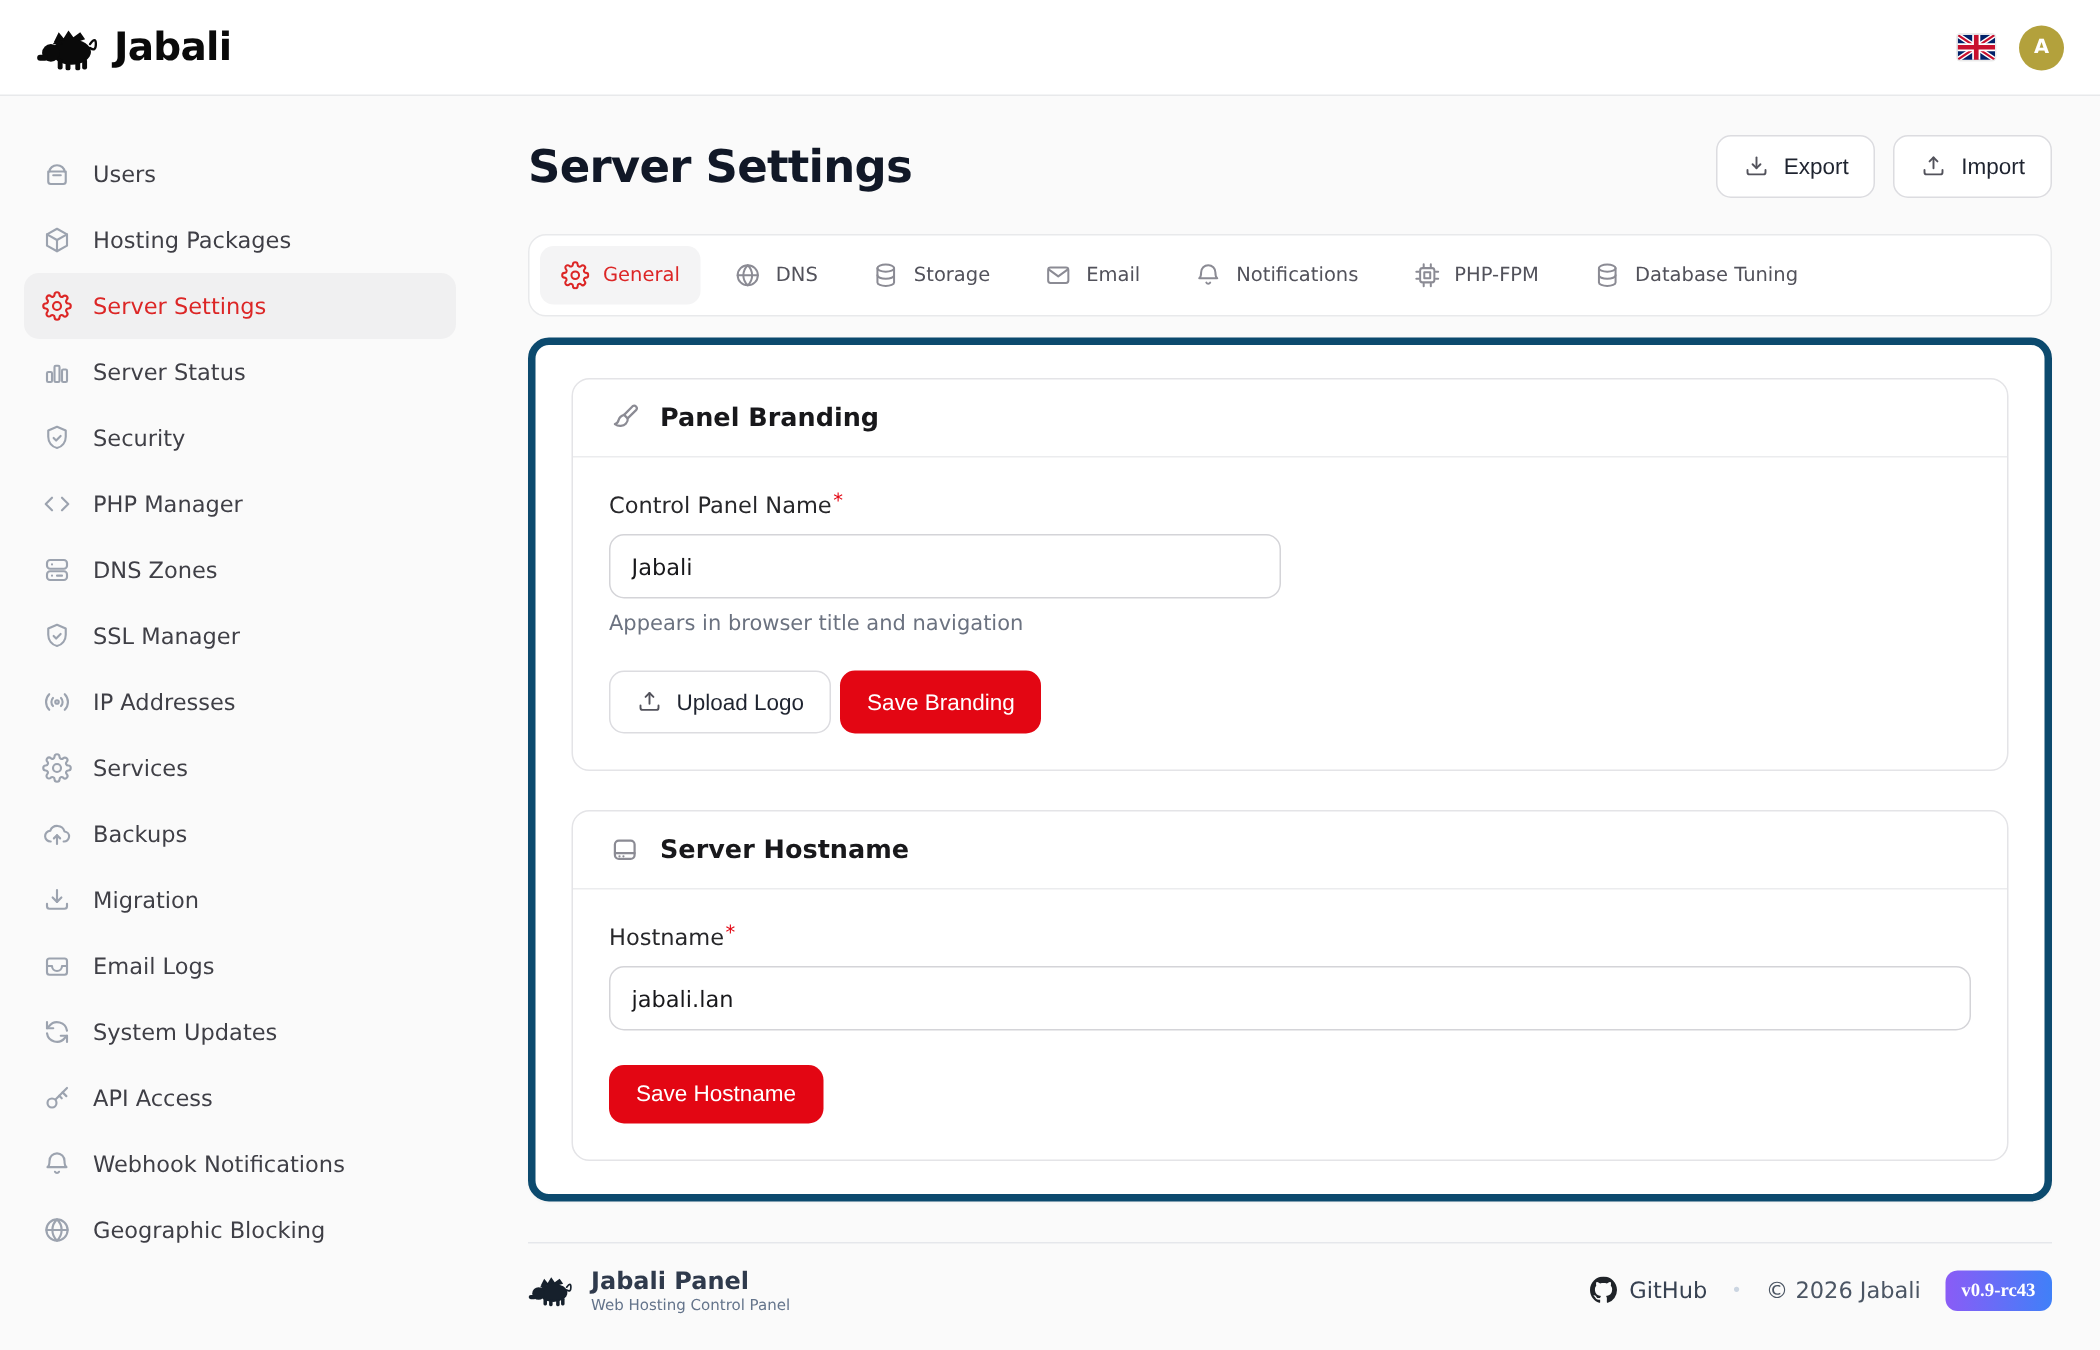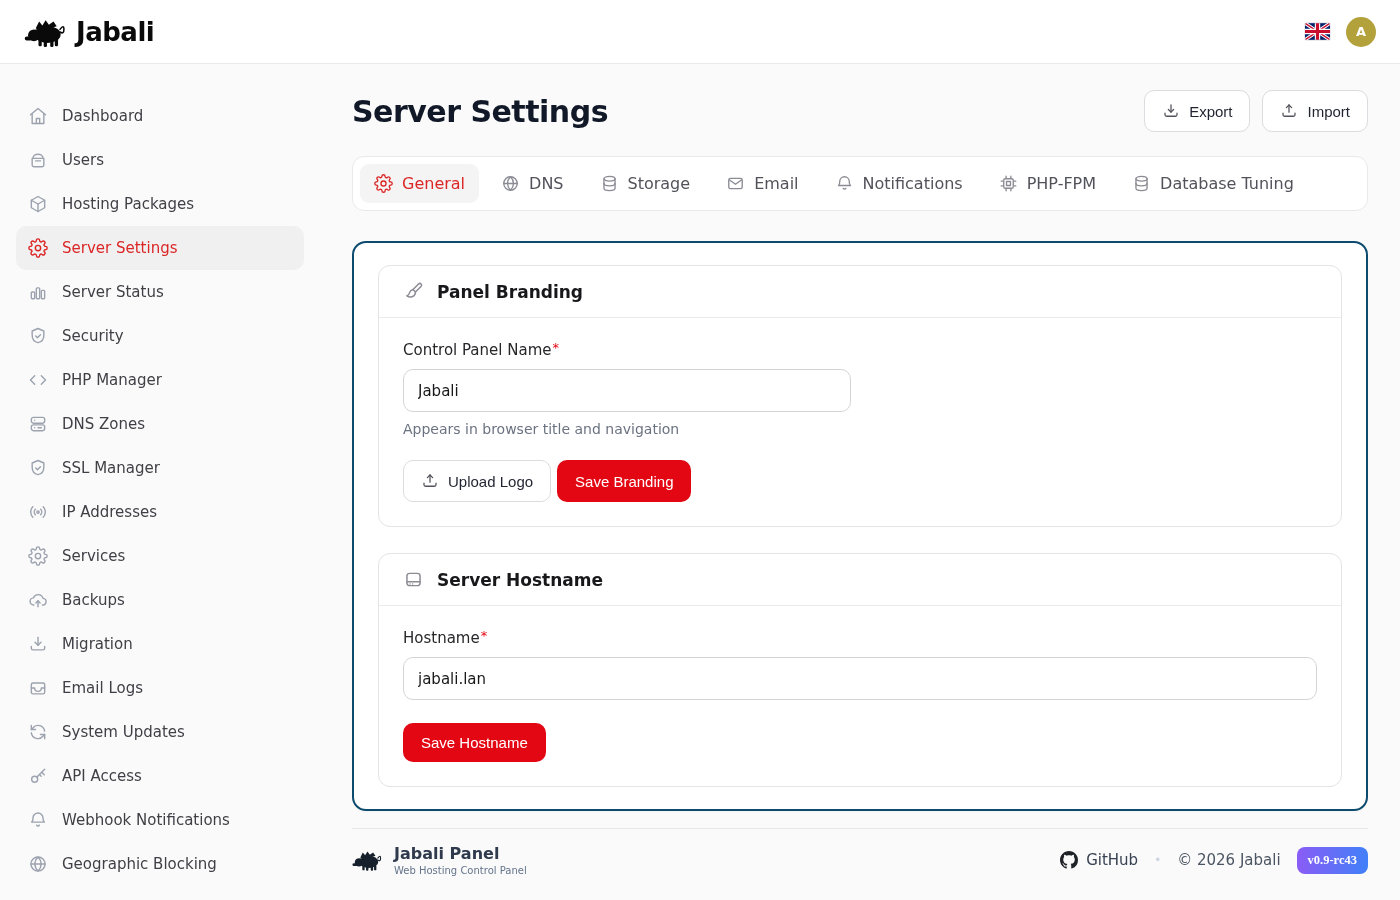--- a/index.html
+++ b/index.html
@@ -39,27 +39,27 @@
   .btn { display:inline-flex; align-items:center; gap:9px; border-radius:10px; font-size:15px;
          cursor:pointer; border:1px solid transparent; line-height:1; }
   .btn-ghost { background:#fff; border-color:#dcdce0; color:#1f2430; padding:11px 17px; }
   .btn-ghost .icon { width:18px; height:18px; color:#52525b; }
   .btn-primary { background:#e30613; color:#fff; padding:12px 18px; font-weight:500; border:none; }
 
   
   .tabbar { margin-top:24px; background:#fff; border:1px solid #e8e9eb; border-radius:12px;
             padding:7px; display:flex; align-items:center; gap:8px; }
   .tab { display:inline-flex; align-items:center; gap:9px; padding:10px 14px; border-radius:9px;
-         font-size:16px; color:#52525b; cursor:pointer; white-space:nowrap; }
+         font-size:13px; color:#52525b; cursor:pointer; white-space:nowrap; }
   .tab .icon { width:19px; height:19px; color:#8b8b94; }
   .tab.active { background:#f4f4f5; color:#dc2626; font-weight:500; }
   .tab.active .icon { color:#dc2626; }
 
   
-  .content-card { margin-top:30px; background:#fff; border:2px solid #0c4a6e; border-radius:14px;
+  .content-card { margin-top:14px; background:#fff; border:5px solid #0c4a6e; border-radius:14px;
                   padding:22px 24px; box-shadow:0 1px 2px rgba(16,24,40,.03); }
   .card { border:1px solid #e4e4e7; border-radius:12px; background:#fff; overflow:hidden; }
   .card + .card { margin-top:26px; }
   .card-head { display:flex; align-items:center; gap:13px; padding:15px 24px; border-bottom:1px solid #ebecee; }
   .card-head .icon { width:21px; height:21px; color:#8b8b94; }
   .card-title { font-size:17px; font-weight:700; color:#18181b; }
   .card-body { padding:22px 24px 24px; }
   .field-label { font-size:15px; color:#27272a;text-align:right; }
   .req { color:#e30613; font-size:13px; vertical-align:top; margin-left:1px; }
   .text-input { display:block; margin-top:10px; height:43px; border:1px solid #d4d4d8; border-radius:10px;
@@ -119,30 +119,20 @@
       </span>
     <span class="avatar">A</span>
   </div>
 </header>
 
 <div class="layout">
   <aside class="sidebar">
       <div class="nav-item">
         <span class="icon">
           <svg viewBox="0 0 24 24" fill="none" stroke="currentColor" stroke-width="1.7" stroke-linecap="round" stroke-linejoin="round">
-            <path d="M3 10.5 12 3l9 7.5"></path>
-            <path d="M5 9.5V21h14V9.5"></path>
-            <path d="M10 21v-6h4v6"></path>
-          </svg>
-        </span>
-        <span>Dashboard</span>
-      </div>
-      <div class="nav-item">
-        <span class="icon">
-          <svg viewBox="0 0 24 24" fill="none" stroke="currentColor" stroke-width="1.7" stroke-linecap="round" stroke-linejoin="round">
             <path d="M5 10h14v8a2 2 0 0 1-2 2H7a2 2 0 0 1-2-2z"></path>
             <path d="M6 10a6 5 0 0 1 12 0"></path>
             <path d="M9 13h6"></path>
           </svg>
         </span>
         <span>Users</span>
       </div>
       <div class="nav-item">
         <span class="icon">
           <svg viewBox="0 0 24 24" fill="none" stroke="currentColor" stroke-width="1.7" stroke-linecap="round" stroke-linejoin="round">

